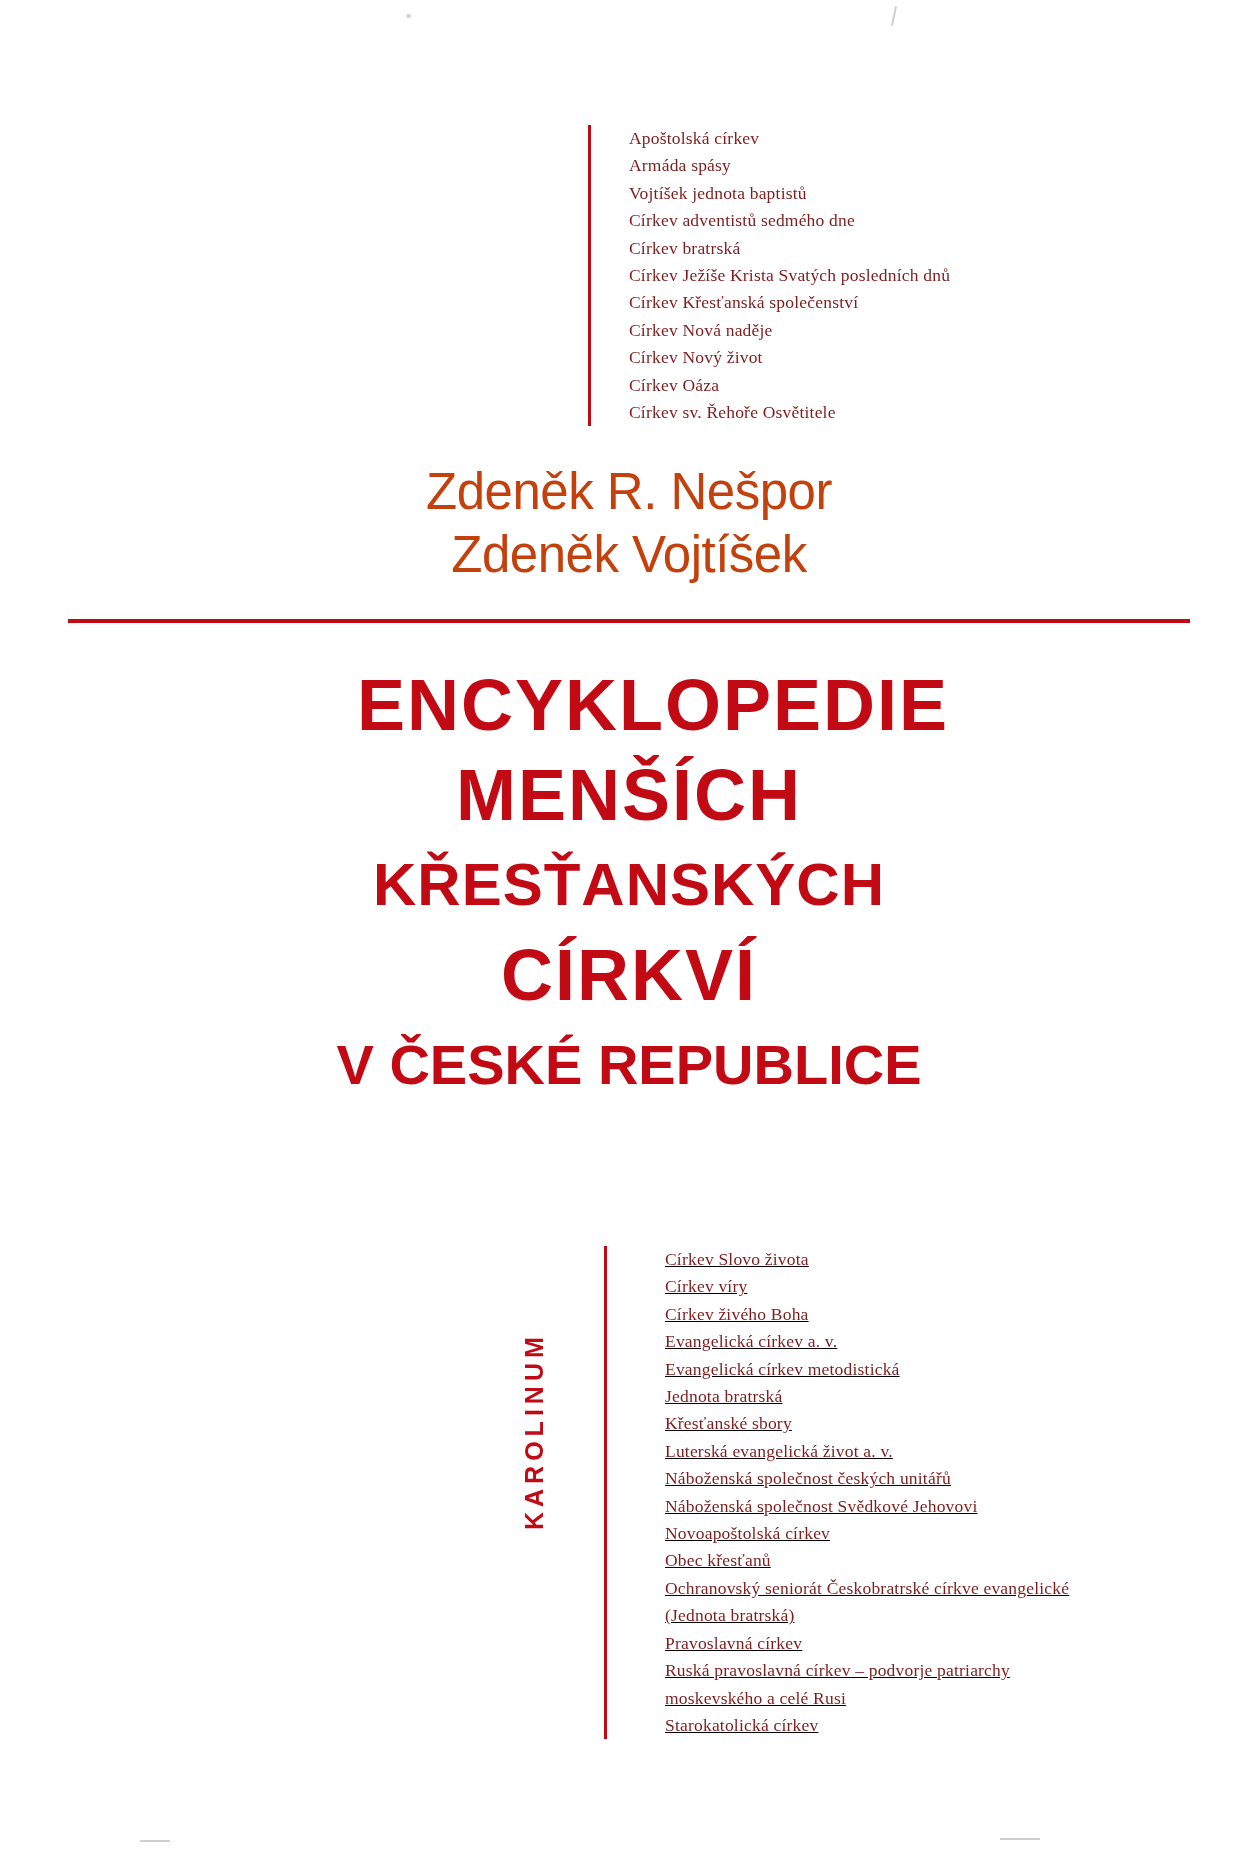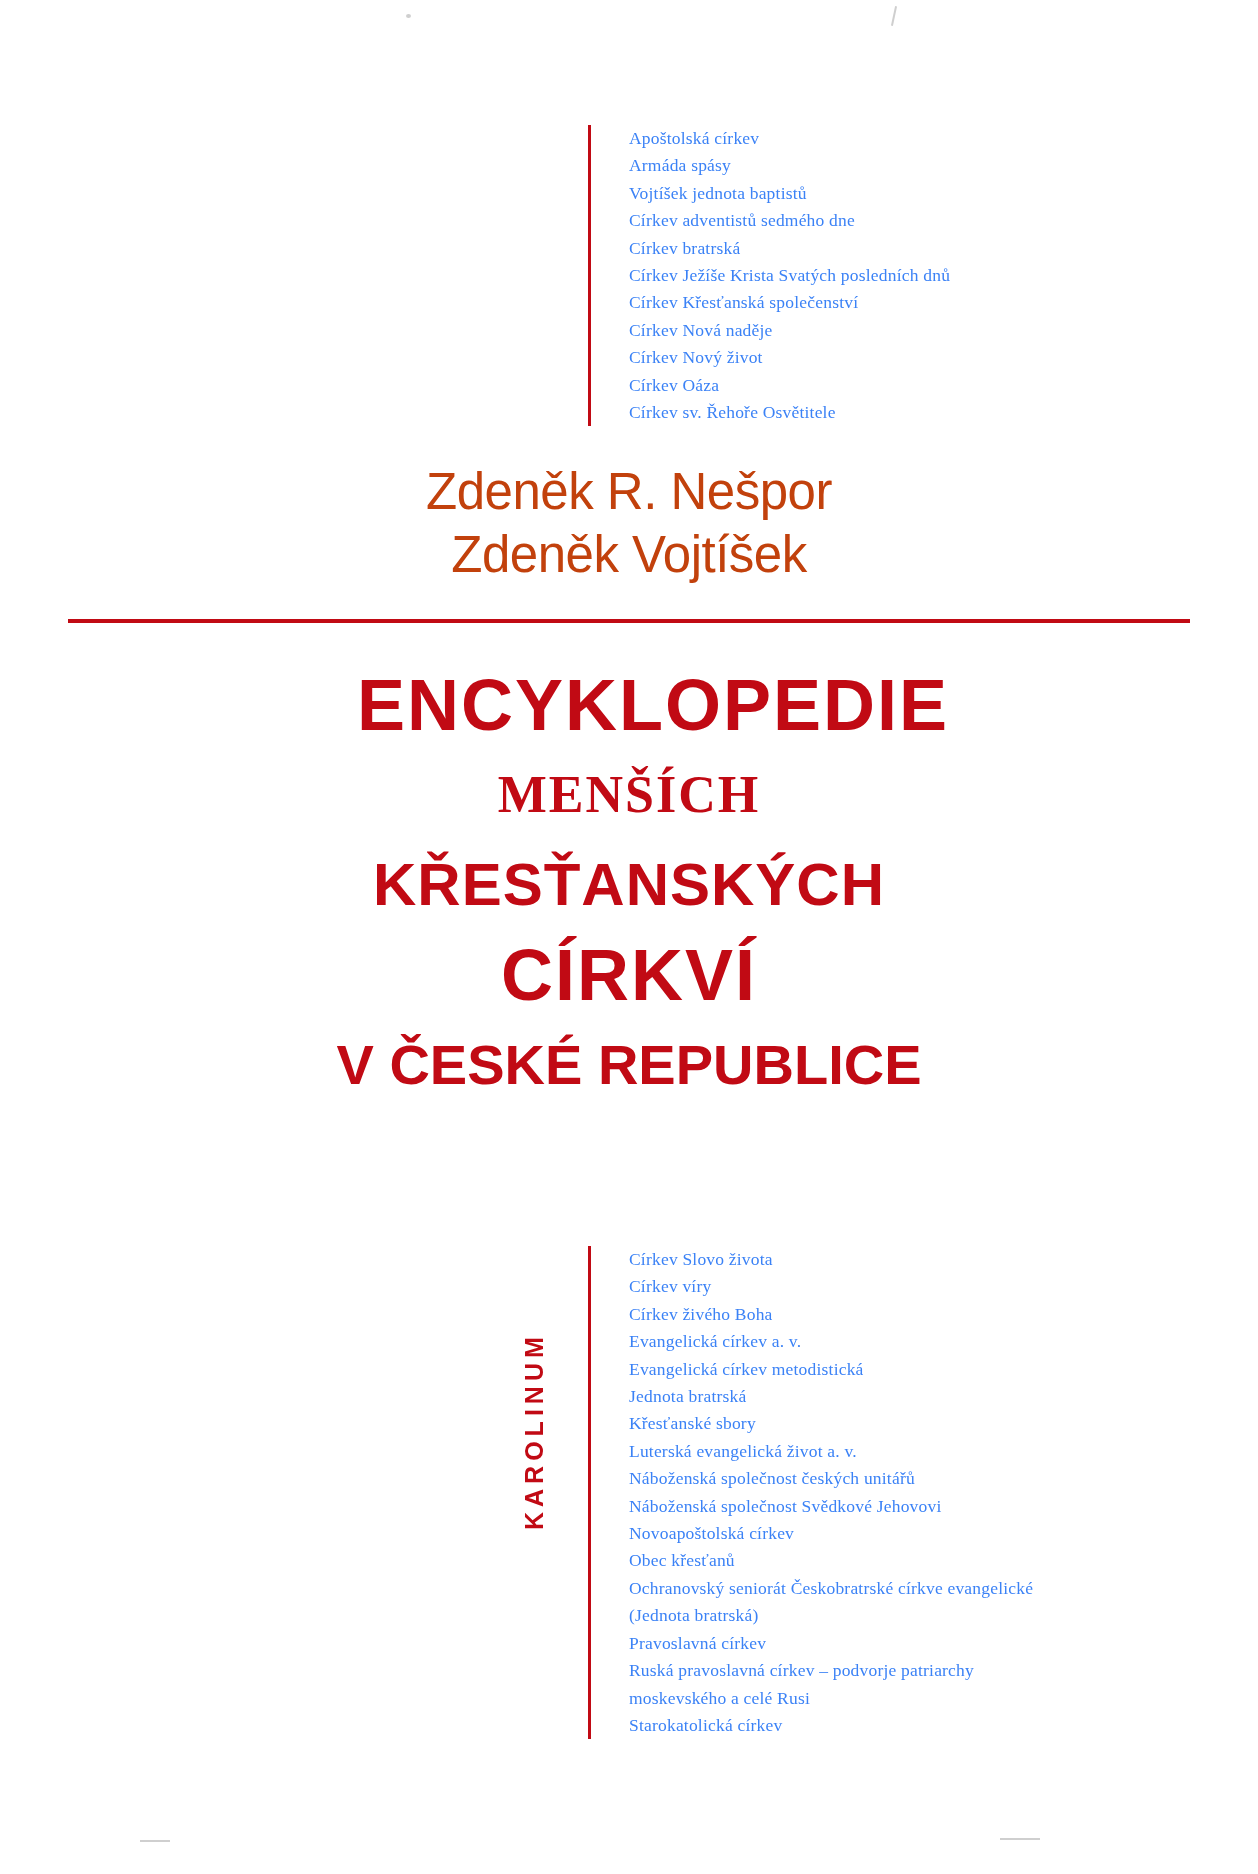--- a/index.html
+++ b/index.html
@@ -23,30 +23,31 @@
   
   .list-top {
     position: absolute;
     left: 588px;
     top: 125px;
     padding-left: 38px;
     border-left: 3px solid #c10a14;
   }
   .list-bottom {
     position: absolute;
-    left: 588px;
+    left: 604px;
     top: 1246px;
-    padding-left: 38px;
+    padding-left: 58px;
     border-left: 3px solid #c10a14;
+    text-decoration: underline;
   }
   .list-item {
     font-family: "Liberation Serif", serif;
     font-size: 17.5px;
     line-height: 27.4px;
-    color: #3b82f6;
+    color: #7f1d1d;
     letter-spacing: 0.2px;
     white-space: nowrap;
   }
 
   
   .authors {
     position: absolute;
     left: 0;
     right: 0;
     top: 460px;
@@ -80,21 +81,21 @@
     text-align: center;
   }
   .title-line {
     font-family: "Liberation Sans", sans-serif;
     font-weight: bold;
     color: #c10a14;
     line-height: 90px;
     letter-spacing: 1px;
   }
   .t1 { font-size: 72px; letter-spacing: 2px; padding-left: 48px; }
-  .t2 { font-size: 52px; letter-spacing: 2px; font-family: Liberation Serif, serif; }
+  .t2 { font-size: 72px; letter-spacing: 2px; }
   .t3 { font-size: 60px; letter-spacing: 1px; }
   .t4 { font-size: 72px; letter-spacing: 2px; }
   .t5 { font-size: 56px; letter-spacing: 0px; }
 
   
   .publisher {
     position: absolute;
     left: 520px;
     top: 1530px;
     transform: rotate(-90deg);

